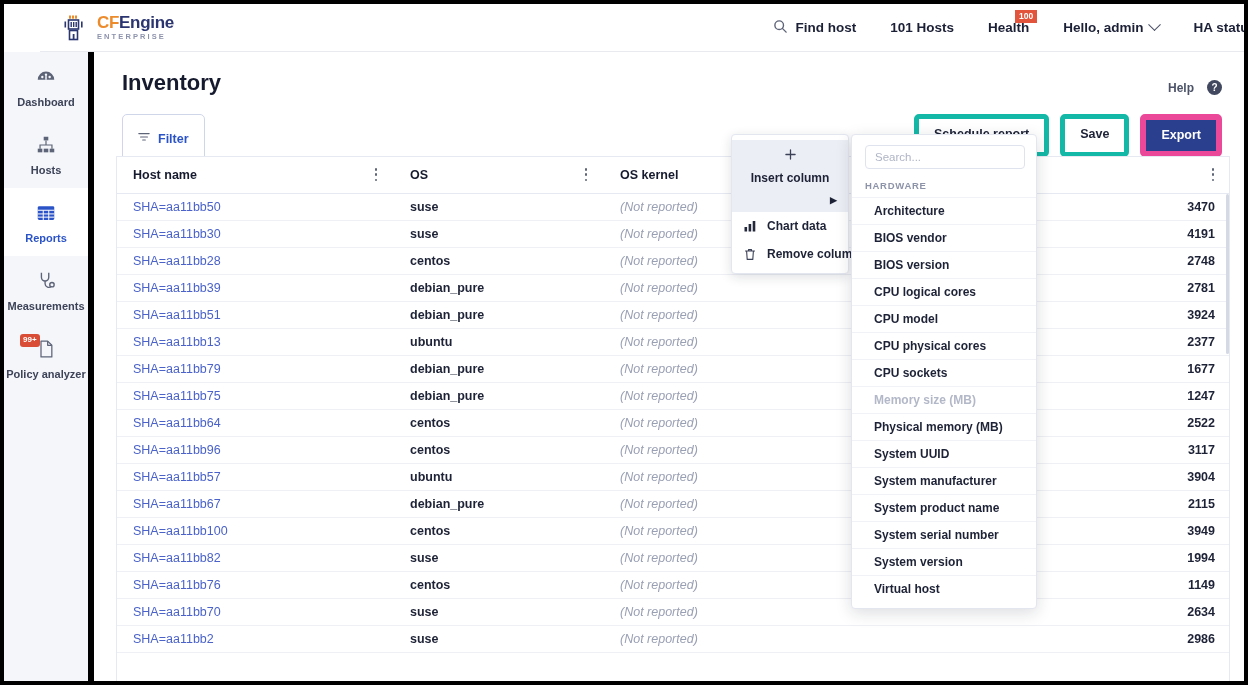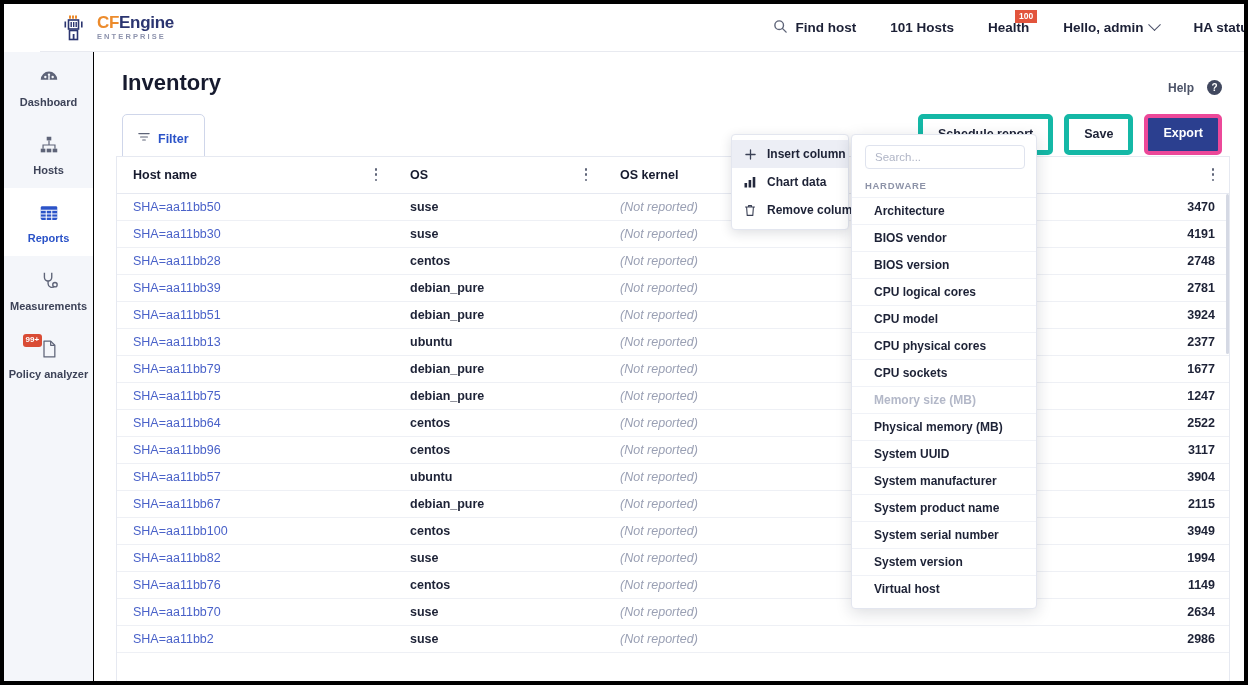--- a/index.html
+++ b/index.html
@@ -46,21 +46,21 @@
     font-size: 8.5px; font-weight: bold;
     border-radius: 0; padding: 1px 4px; line-height: 1.25;
   }
   .chev { display:inline-block; width: 9px; height: 9px; border-right: 1.6px solid #4a5068; border-bottom: 1.6px solid #4a5068; transform: rotate(45deg) translate(-2px,-2px); }
 
   
   .sidebar {
     position: absolute; left: 0; top: 48px;
     width: 90px; height: 629px;
     background: #f4f6fa;
-    border-right: 1px solid #000000;
+    border-right: 6px solid #000000;
   }
   .side-item {
     display: flex; flex-direction: column; align-items: center; justify-content: center;
     gap: 7px; padding: 13px 2px 12px; cursor: pointer; position: relative;
   }
   .side-item.active { background: #ffffff; }
   .side-label { font-size: 11px; font-weight: bold; color: #3d4358; text-align: center; line-height: 1.1; }
   .side-item.active .side-label { color: #2b53c8; }
   .side-icon { width: 24px; height: 24px; display: flex; align-items: center; justify-content: center; position: relative; }
   .badge-99 {
@@ -90,21 +90,21 @@
     padding: 16px 15px; border: 1px solid #cfd6ea; border-radius: 5px;
     background: #fff; font-size: 12.5px; font-weight: bold; color: #2b53c8; cursor: pointer;
   }
 
   .actions { position: absolute; right: 22px; top: 62px; display: flex; gap: 11px; }
   .btn {
     padding: 8px 15px; border-radius: 5px; font-size: 12.5px;
     font-weight: bold; cursor: pointer; white-space: nowrap; line-height: 1.2;
   }
   .btn-plain { background: #fff; border: 5px solid #14b8a6; color: #1d2236; }
-  .btn-primary { background: #2b3f8f; border: 4px solid #ec4899; color: #fff; }
+  .btn-primary { background: #2b3f8f; border: 6px solid #ec4899; color: #fff; }
 
   
   .table-wrap {
     position: absolute; left: 22px; top: 104px;
     width: 1114px; height: 525px;
     border: 1px solid #e6e9f1; border-bottom: none;
     background: #fff; overflow: hidden;
   }
   table { width: 100%; border-collapse: collapse; table-layout: fixed; }
   th {
@@ -135,21 +135,21 @@
     width: 118px; background: #fff;
     border: 1px solid #e3e6ef; border-radius: 4px;
     box-shadow: 0 3px 12px rgba(20,25,50,0.14);
     padding: 5px 0; z-index: 40;
   }
   .ctx-item {
     display: flex; align-items: center; gap: 10px;
     padding: 7px 11px; font-size: 12px; font-weight: bold;
     color: #1d2236; cursor: pointer; white-space: nowrap;
   }
-  .ctx-item.hl { background: #eceef5; }
+  .ctx-item.hl { background: #eceef5; flex-direction: column; }
   .ctx-ico { width: 14px; display: flex; align-items: center; justify-content: center; flex: 0 0 14px; }
   .arrow-r { margin-left: auto; font-size: 9px; color: #1d2236; }
 
   
   .submenu {
     position: absolute; left: 757px; top: 82px;
     width: 186px; background: #fff;
     border: 1px solid #e3e6ef; border-radius: 4px;
     box-shadow: 0 4px 16px rgba(20,25,50,0.15);
     padding: 10px 0 6px; z-index: 50;

